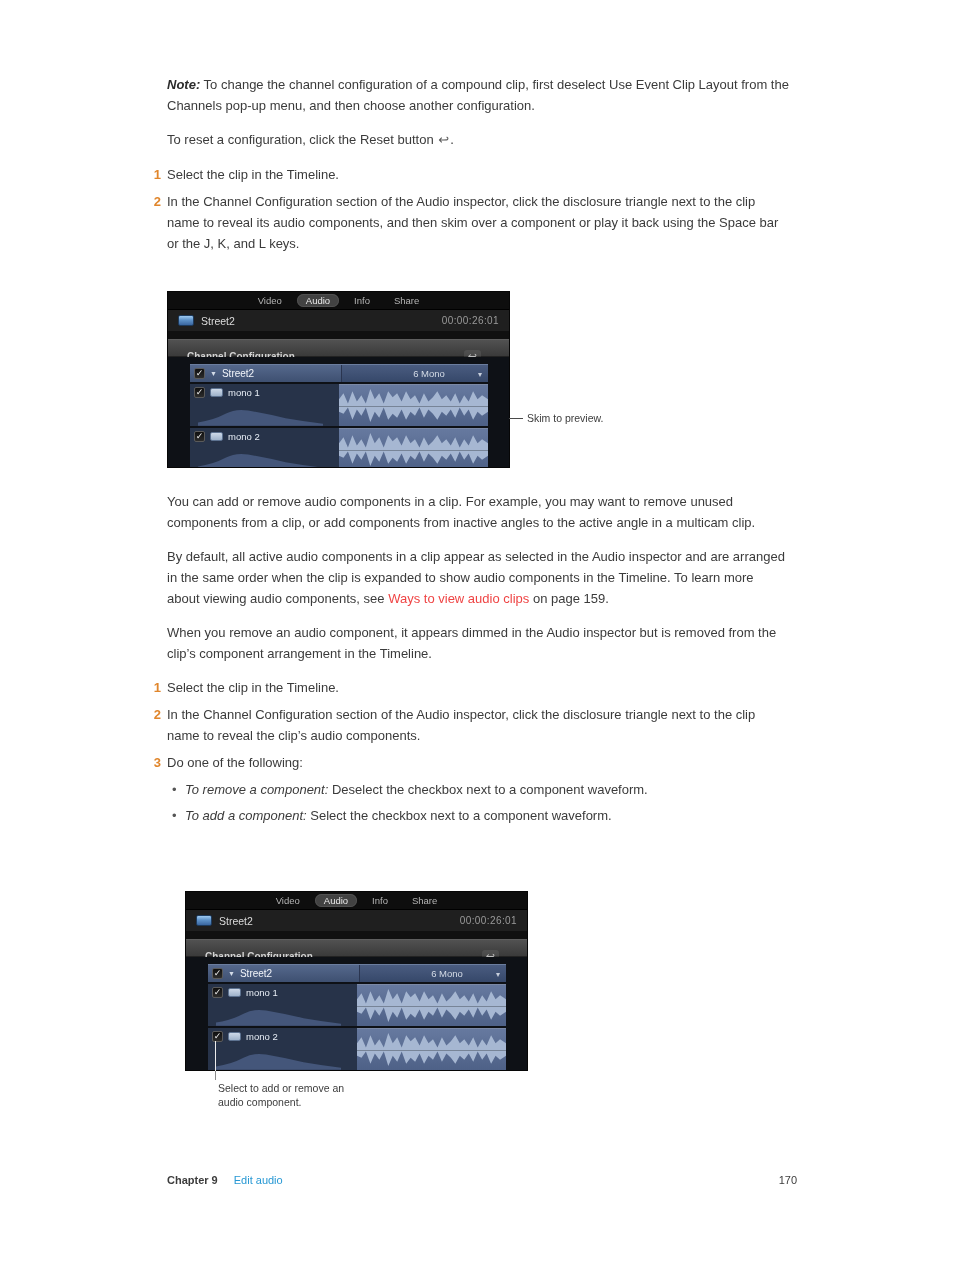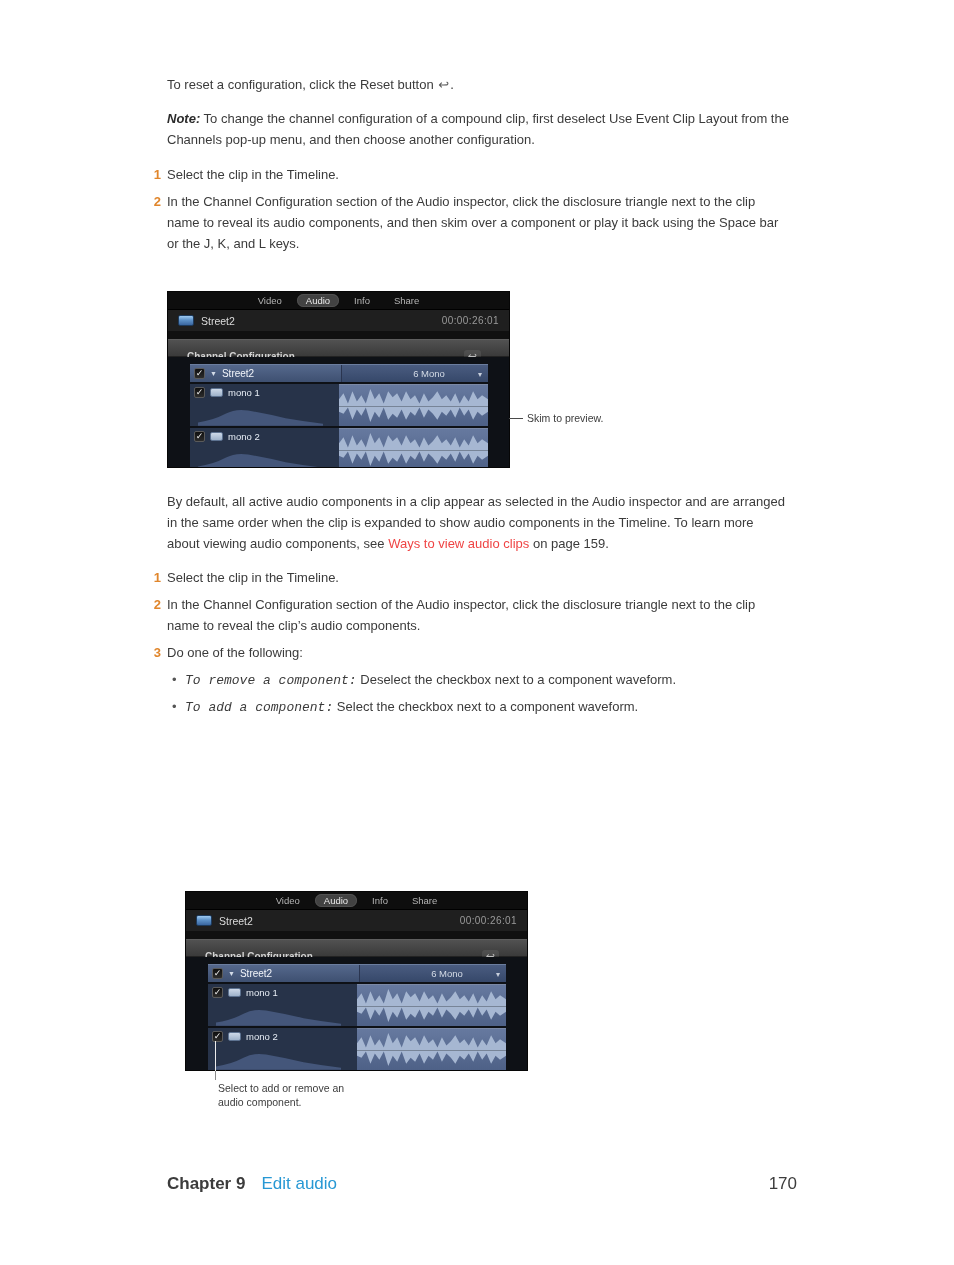--- a/index.html
+++ b/index.html
@@ -12,21 +12,21 @@
   .body { font-size:13px; line-height:21px; margin:0 0 13px 0; color:#3b3b3b; }
   .note-label { font-weight:bold; font-style:italic; color:#2c2c2c; }
   .reset-inline-icon { color:#5a5a5a; font-size:13px; padding:0 1px; }
   h3.doc-h { font-size:13px; line-height:18px; font-weight:bold; color:#1e1e1e; margin:0 0 9px 0; }
   ol.steps { list-style:none; margin:0; padding:0; }
   ol.steps li { position:relative; margin:0 0 6px 0; font-size:13px; line-height:21px; }
   .step-num { position:absolute; left:-21px; width:15px; text-align:right; font-weight:bold; color:#e0862c; }
   ul.bullets { list-style:none; margin:6px 0 0 0; padding:0; }
   ul.bullets li { position:relative; padding-left:18px; margin:0 0 5px 0; font-size:13px; line-height:21px; }
   .blt { position:absolute; left:5px; top:0; color:#555; }
-  .b-lead { font-style:italic;font-family:Liberation Mono, monospace; }
+  .b-lead { font-style:italic; }
   a.doclink { color:#ef4444; text-decoration:none; cursor:pointer; }
 
   
   .fcp {
     position:absolute; width:343px; background:#101010; border:1px solid #060606;
     display:flex; flex-direction:column; overflow:hidden;
     font-family:"Liberation Sans", sans-serif;
   }
   .tabbar { height:17px; background:#0e0e0e; display:flex; justify-content:center; align-items:center; gap:6px; flex:none; }
   .tab { font-size:9.5px; color:#b5b5b5; padding:1px 9px; border-radius:8px; }
@@ -66,35 +66,35 @@
   .compname { font-size:9.5px; color:#e8eef6; }
 
   
   .callout { position:absolute; font-size:10.5px; line-height:14px; color:#3c3c3c; }
   .callout-line-h { position:absolute; height:1px; background:#4a4a4a; }
   .vline { position:absolute; width:1px; z-index:5; }
   .vline.white { background:#ececec; }
   .vline.dark { background:#8a8a8a; }
 
   
-  .footer { position:absolute; left:167px; top:1174px; width:630px; display:flex; align-items:flex-start; font-size:17px; }
+  .footer { position:absolute; left:167px; top:1174px; width:630px; display:flex; align-items:flex-start; font-size:11px; }
   .f-chapter { font-weight:bold; color:#3c3c3c; }
   .f-link { color:#2798d4; margin-left:16px; cursor:pointer; }
   .f-page { margin-left:auto; color:#3c3c3c; }
 </style>
 </head>
 <body>
 
 <div class="page">
 
   <div class="sec" style="top:74px">
+    <p class="body"><span class="note-label">Note:</span>
+      <span>To change the channel configuration of a compound clip, first deselect Use Event Clip Layout from the Channels pop-up menu, and then choose another configuration.</span></p>
     <p class="body"><span>To reset a configuration, click the Reset button</span>
       <span class="reset-inline-icon">↩</span><span>.</span></p>
-    <p class="body"><span class="note-label">Note:</span>
-      <span>To change the channel configuration of a compound clip, first deselect Use Event Clip Layout from the Channels pop-up menu, and then choose another configuration.</span></p>
   </div>
 
   <div class="sec" style="top:164px">
     <ol class="steps">
       <li>
         <span class="step-num">1</span>
         <span class="step-text">Select the clip in the Timeline.</span>
       </li>
       <li>
         <span class="step-num">2</span>
@@ -161,23 +161,25 @@
           <span class="compname">mono 2</span>
         </div>
       </div>
     </div>
   </div>
 
   <div class="callout-line-h" style="left:509px; top:418px; width:14px"></div>
   <div class="callout" style="left:527px; top:411px">Skim to preview.</div>
 
   <div class="sec" style="top:491px">
+    <p class="body">You can add or remove audio components in a clip. For example, you may want to remove unused components from a clip, or add components from inactive angles to the active angle in a multicam clip.</p>
     <p class="body"><span>By default, all active audio components in a clip appear as selected in the Audio inspector and are arranged in the same order when the clip is expanded to show audio components in the Timeline. To learn more about viewing audio components, see</span>
       <a class="doclink">Ways to view audio clips</a>
       <span>on page 159.</span></p>
+    <p class="body">When you remove an audio component, it appears dimmed in the Audio inspector but is removed from the clip’s component arrangement in the Timeline.</p>
     <ol class="steps">
       <li>
         <span class="step-num">1</span>
         <span class="step-text">Select the clip in the Timeline.</span>
       </li>
       <li>
         <span class="step-num">2</span>
         <span class="step-text">In the Channel Configuration section of the Audio inspector, click the disclosure triangle next to the clip name to reveal the clip’s audio components.</span>
       </li>
       <li>

